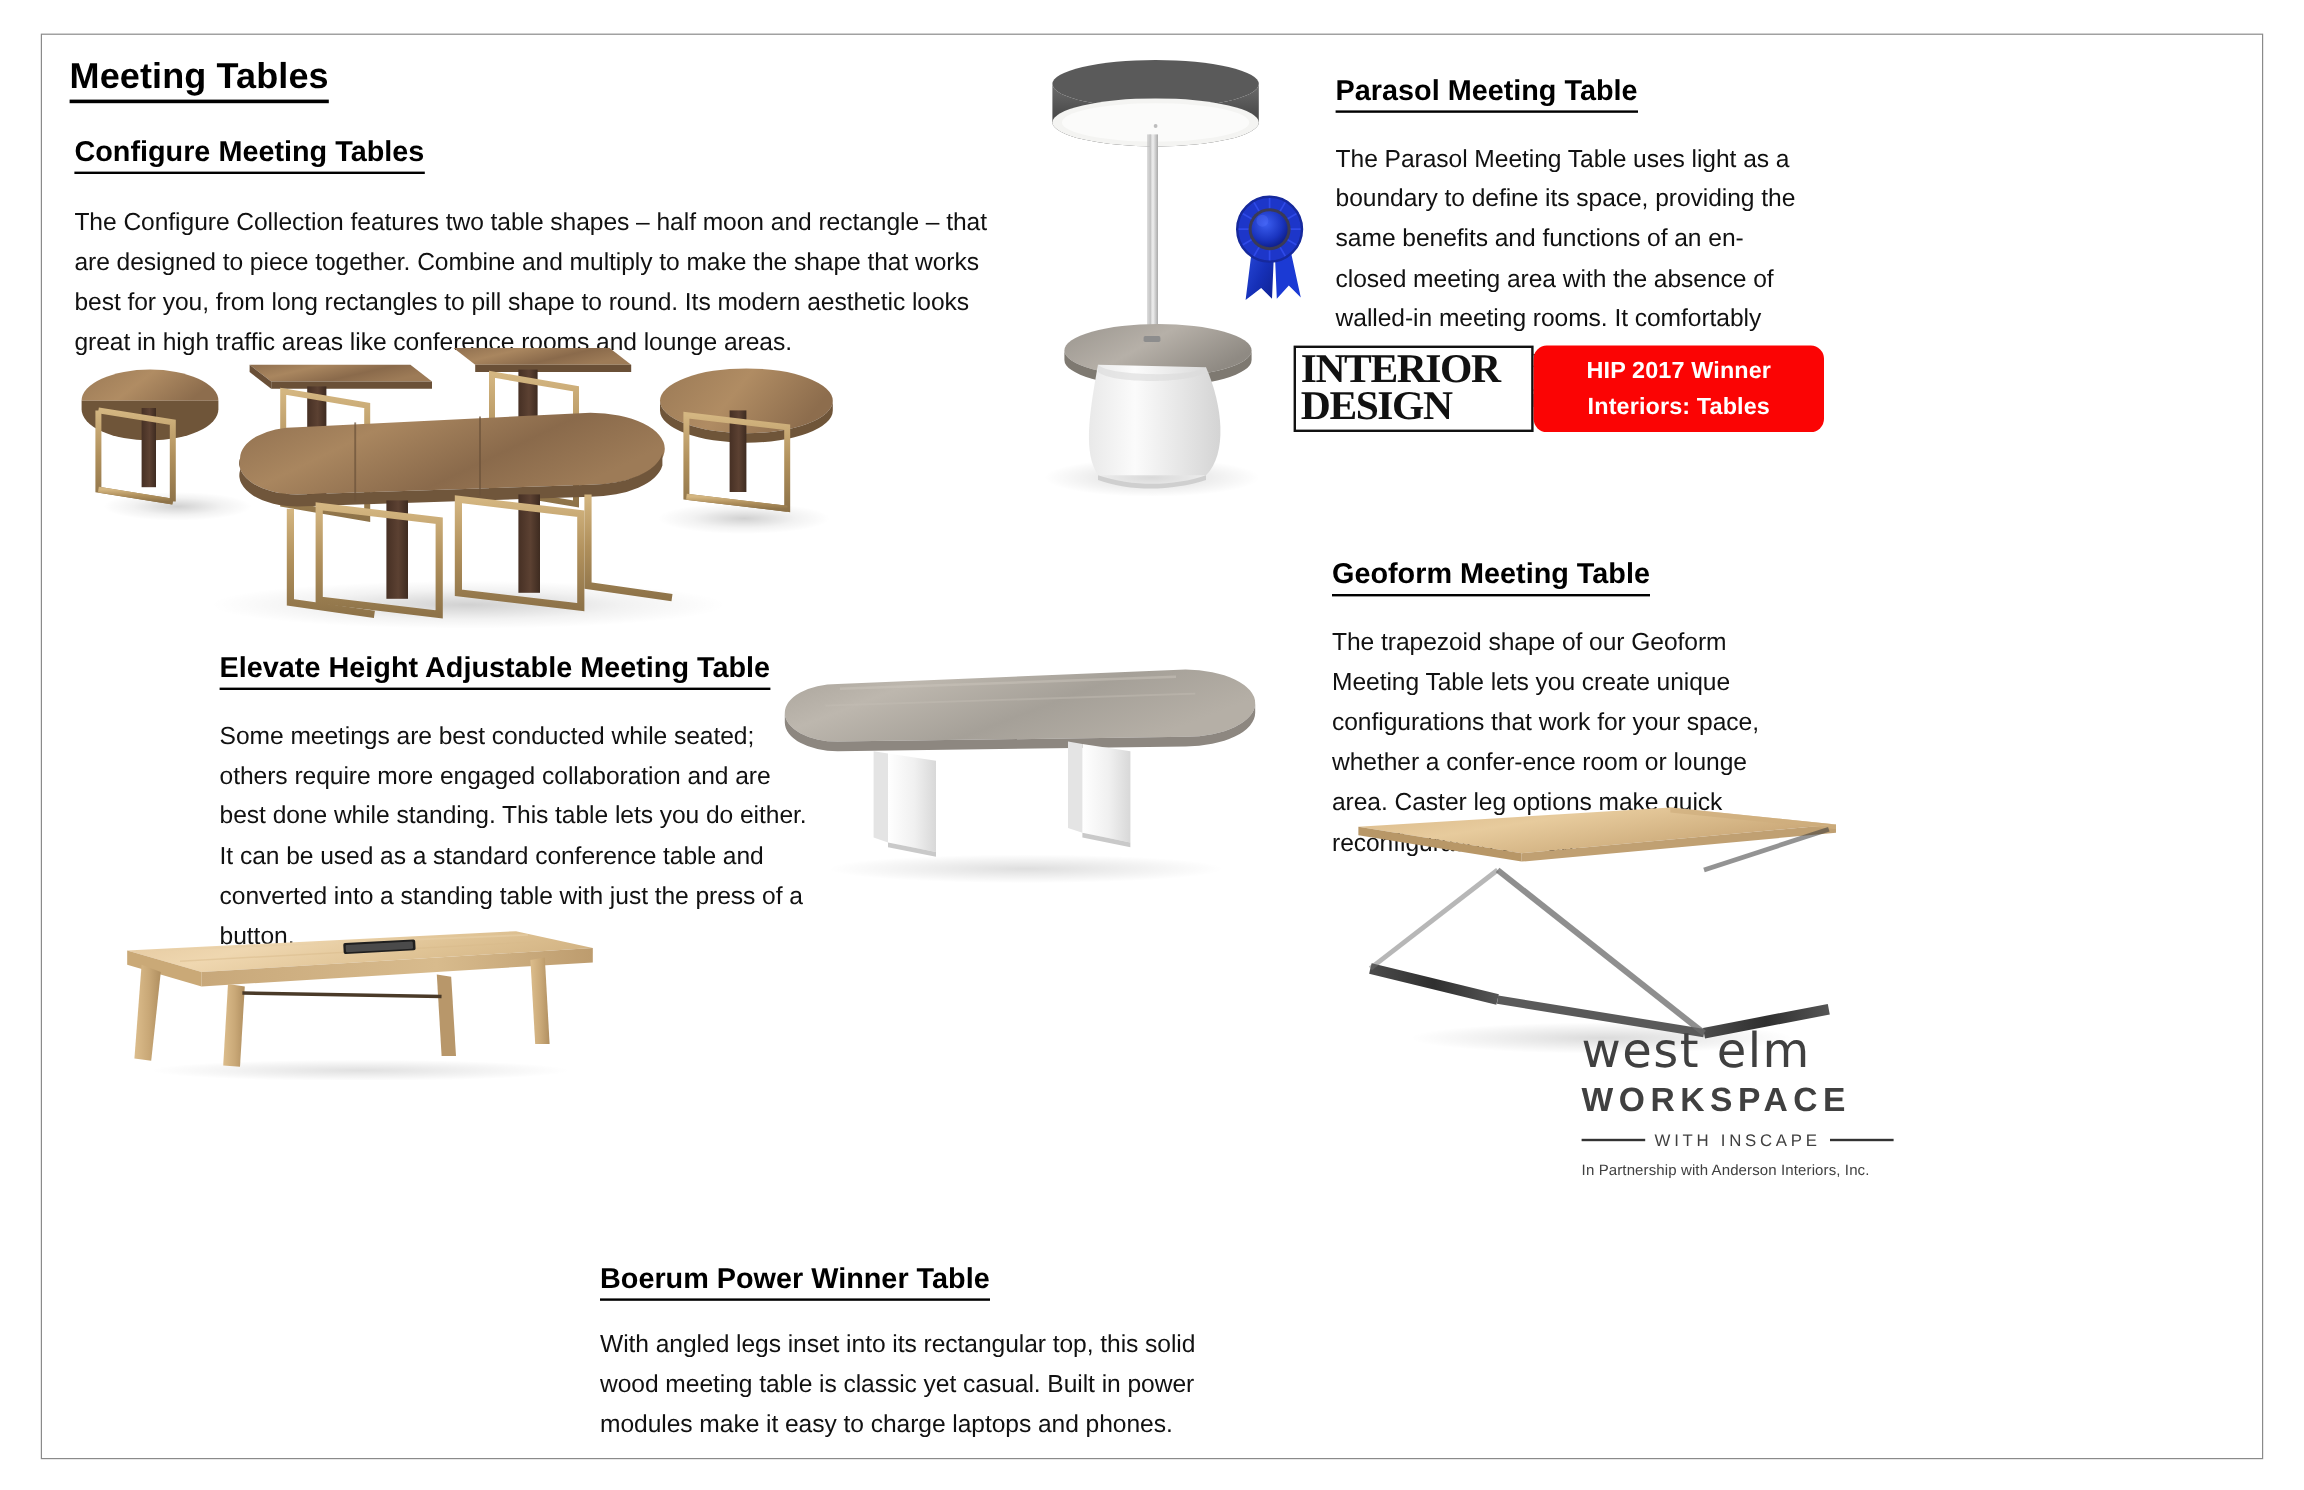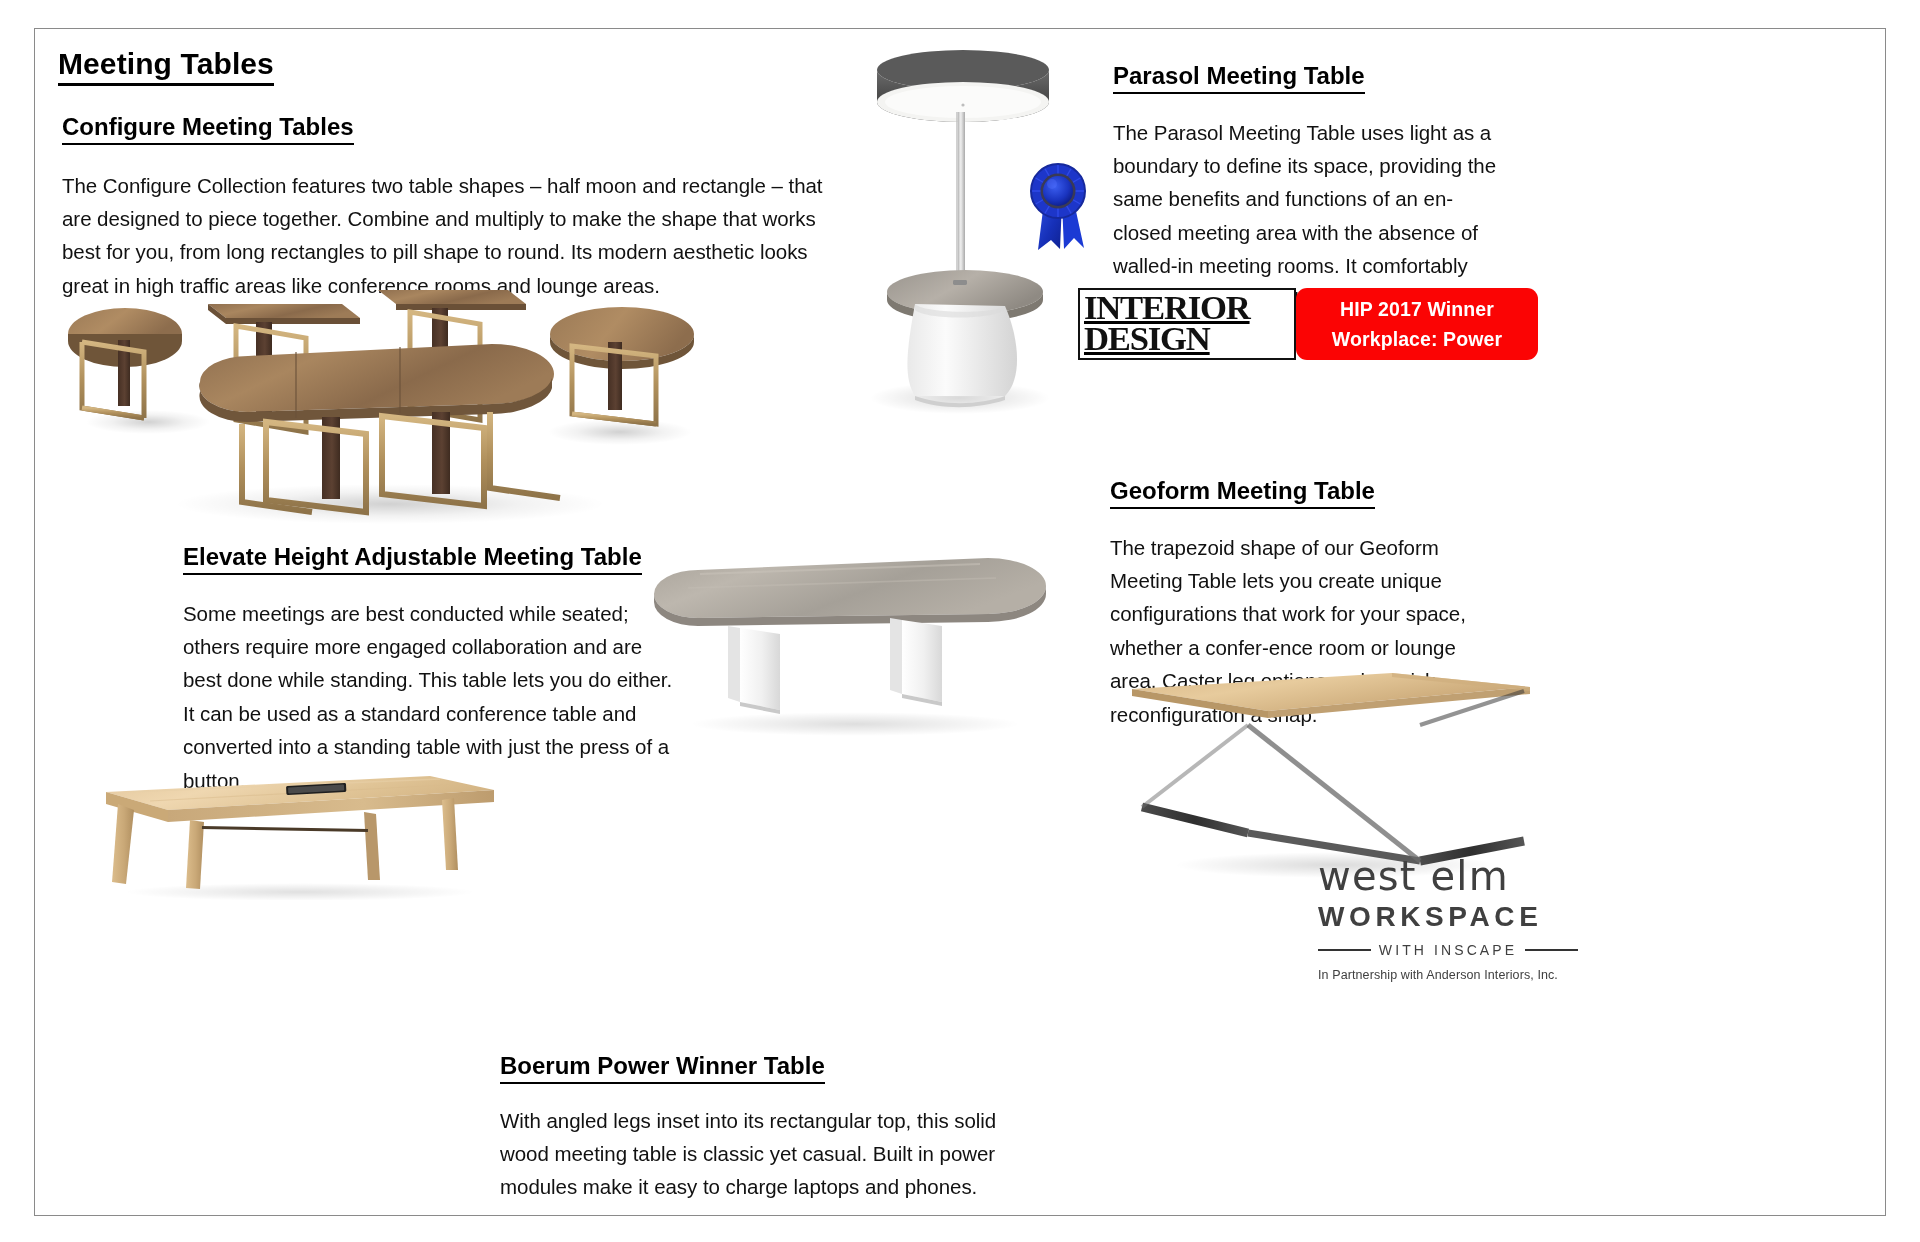--- a/index.html
+++ b/index.html
@@ -37,40 +37,39 @@
   .body-txt p{margin:0;}
 
   
   .sec{position:absolute;}
   #sec-configure{left:62px;top:113px;width:790px;}
   #sec-configure .body-txt{margin-top:24px;width:790px;}
 
   #sec-parasol{left:1113px;top:62px;width:400px;}
   #sec-parasol .body-txt{margin-top:22px;width:392px;}
 
-  #sec-geoform{left:1110px;top:465px;width:400px;margin-top:12px;}
+  #sec-geoform{left:1110px;top:465px;width:400px;}
   #sec-geoform .body-txt{margin-top:22px;width:392px;}
 
   #sec-elevate{left:183px;top:543px;width:500px;}
   #sec-elevate .body-txt{margin-top:22px;width:490px;}
 
   #sec-boerum{left:500px;top:1052px;width:530px;}
   #sec-boerum .body-txt{margin-top:20px;width:520px;}
 
   
   .award-strip{
     position:absolute;left:1078px;top:288px;
     display:flex;align-items:stretch;height:72px;
   }
   .id-logo{
-    width:218px;height:72px;background:#fff;border:2px solid #111;
+    width:200px;height:72px;background:#fff;border:2px solid #111;
     box-sizing:border-box;display:flex;flex-direction:column;
     justify-content:center;align-items:flex-start;padding-left:4px;
     overflow:hidden;
-    text-decoration:underline;
   }
   .id-logo span{
     font-family:"Liberation Serif", serif;
     font-weight:bold;font-size:34px;line-height:0.90;color:#111;
     letter-spacing:-1.2px;display:block;
     transform:scaleX(1.02);transform-origin:left center;
   }
   .hip-box{
     width:242px;height:72px;background:#fb0404;
     display:flex;flex-direction:column;justify-content:center;
@@ -326,21 +325,21 @@
     </svg>
   </div>
 
   <div class="award-strip">
     <div class="id-logo">
       <span>INTERIOR</span>
       <span>DESIGN</span>
     </div>
     <div class="hip-box">
       <span>HIP 2017 Winner</span>
-      <span>Workplace: Power</span>
+      <span>Interiors: Tables</span>
     </div>
   </div>
 
   <div class="sec" id="sec-geoform">
     <div class="sec-head">Geoform Meeting Table</div>
     <div class="body-txt">
       <p>The trapezoid shape of our Geoform Meeting Table lets you create unique configurations that work for your space, whether a confer-ence room or lounge area. Caster leg options make quick reconfiguration a snap.</p>
     </div>
   </div>
 

